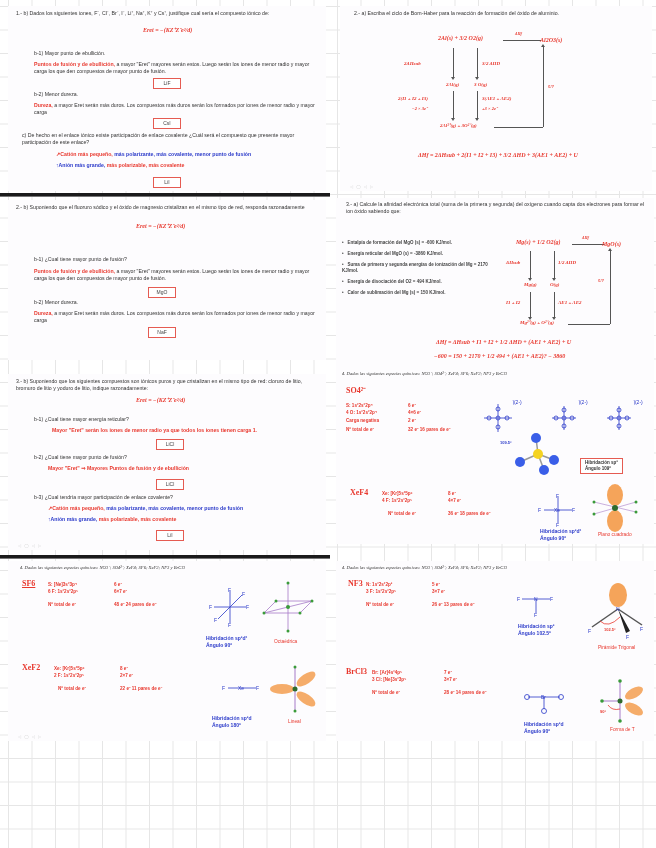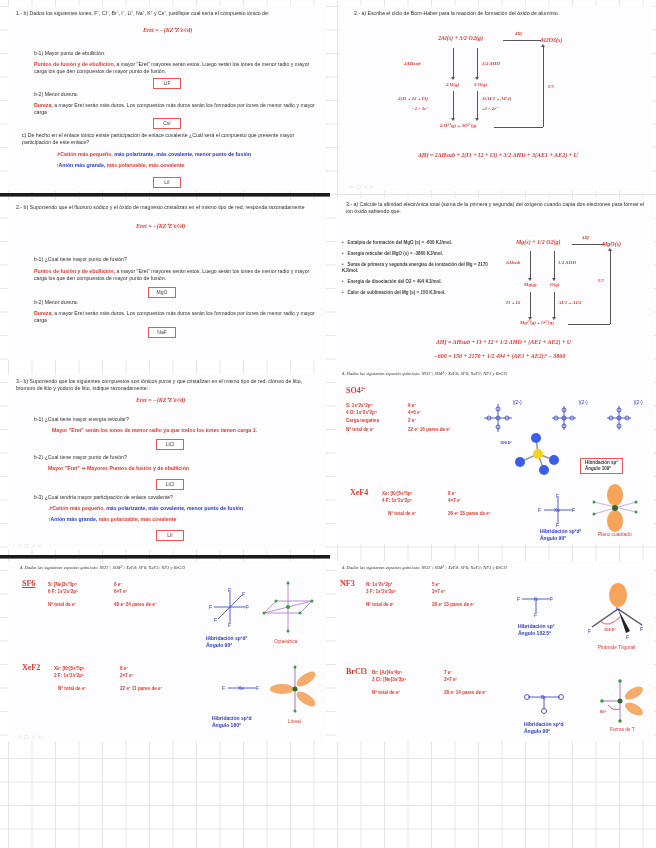--- a/index.html
+++ b/index.html
@@ -358,21 +358,21 @@
   <div class="hyb" style="left:204px;top:154px;">
     <div>Hibridación sp³d</div>
     <div>Ángulo 180º</div>
   </div>
   <div class="geo" style="left:280px;top:158px;">Lineal</div>
   <div class="slide-nav">◁ ◯ ◁ ▷</div>
 </div>
 
 <div class="slide" style="left:336px;top:561px;width:318px;height:180px;">
   <div class="q serif" style="top:4px;left:6px;font-size:4.6px;">4. Dadas las siguientes especies químicas: NO3⁻; SO4²⁻; XeF4; SF6; XeF2; NF3 y BrCl3</div>
-  <div class="species-title" style="left:4px;top:18px;">NF3</div>
+  <div class="species-title" style="left:12px;top:18px;">NF3</div>
   <div class="cfg" style="left:30px;top:20px;">
     <div>N: 1s²2s²2p³</div>
     <div>3 F: 1s²2s²2p⁵</div>
     <div style="margin-top:5px;">Nº total de e⁻</div>
   </div>
   <div class="cfg" style="left:96px;top:20px;">
     <div>5 e⁻</div>
     <div>3×7 e⁻</div>
     <div style="margin-top:5px;">26 e⁻  13 pares de e⁻</div>
   </div>

